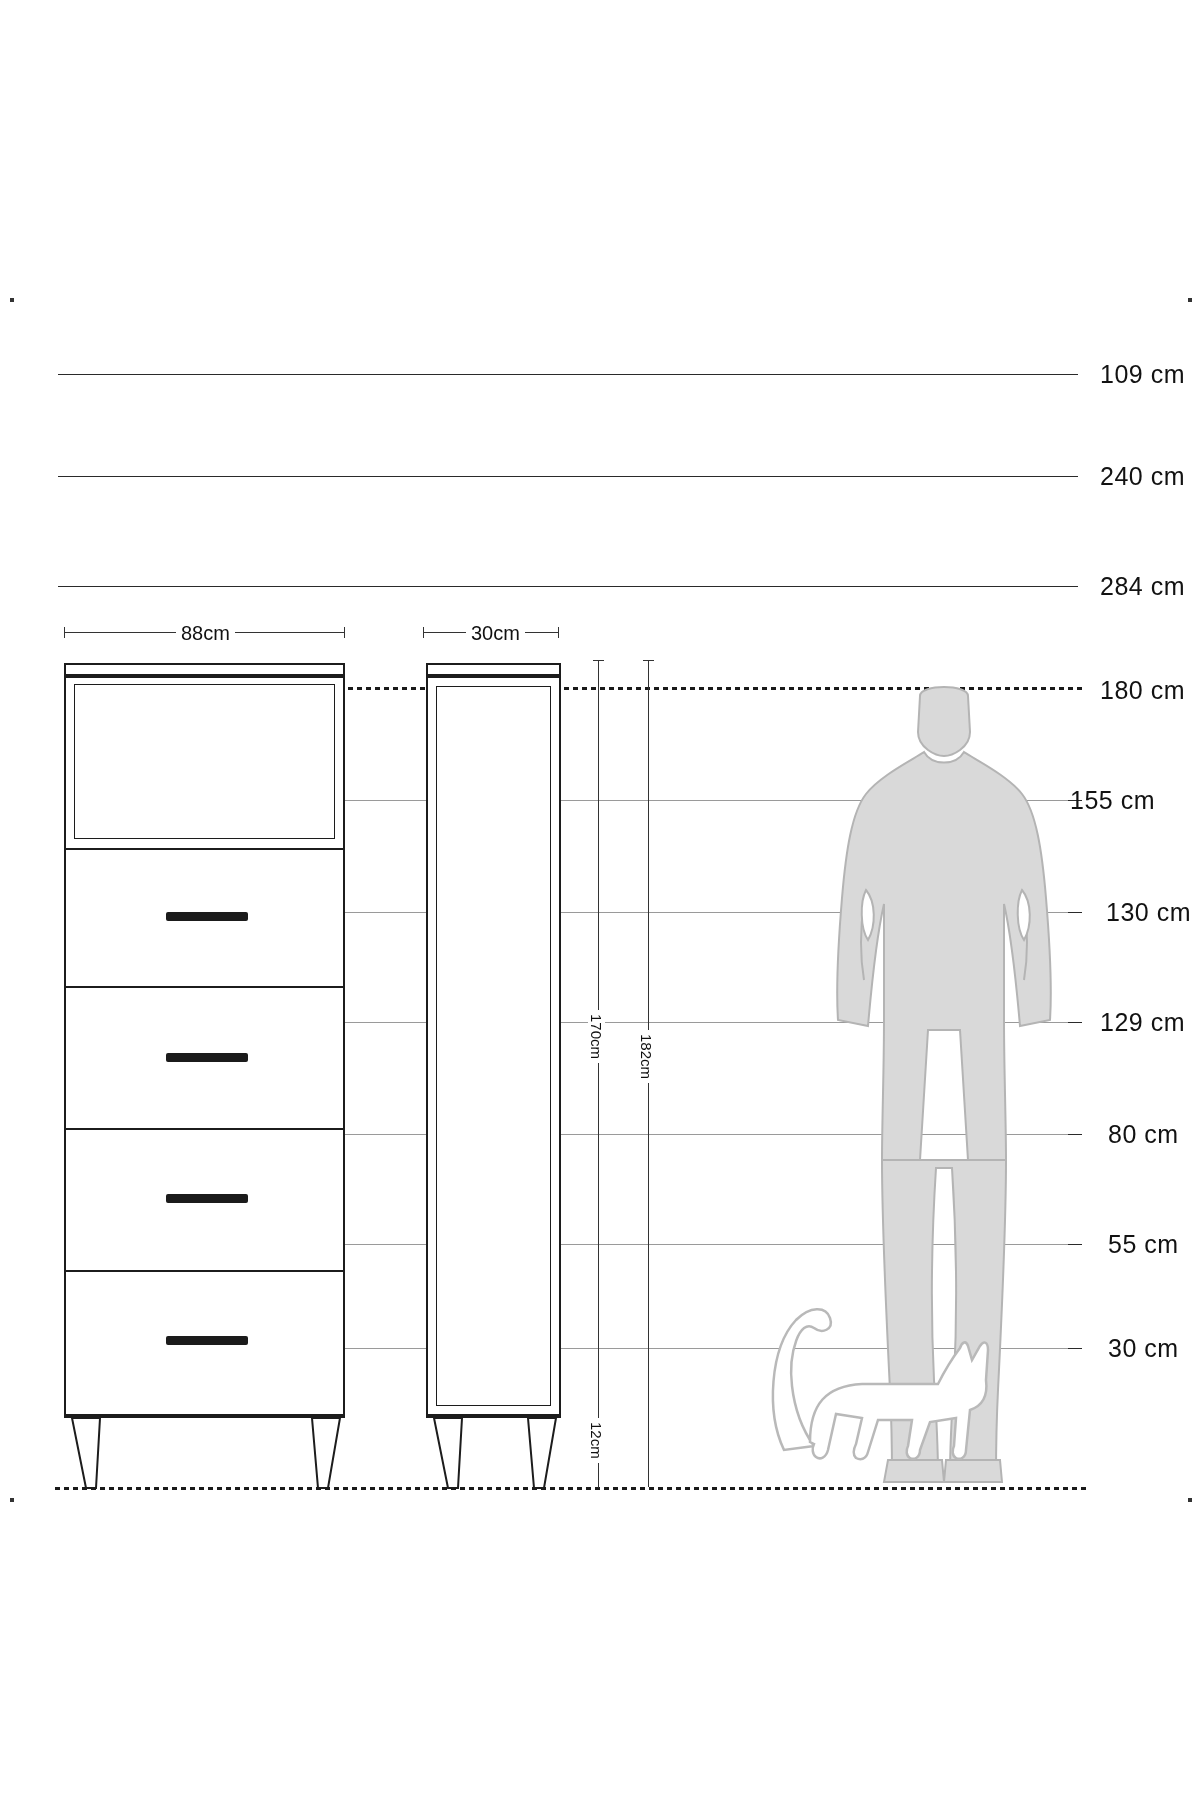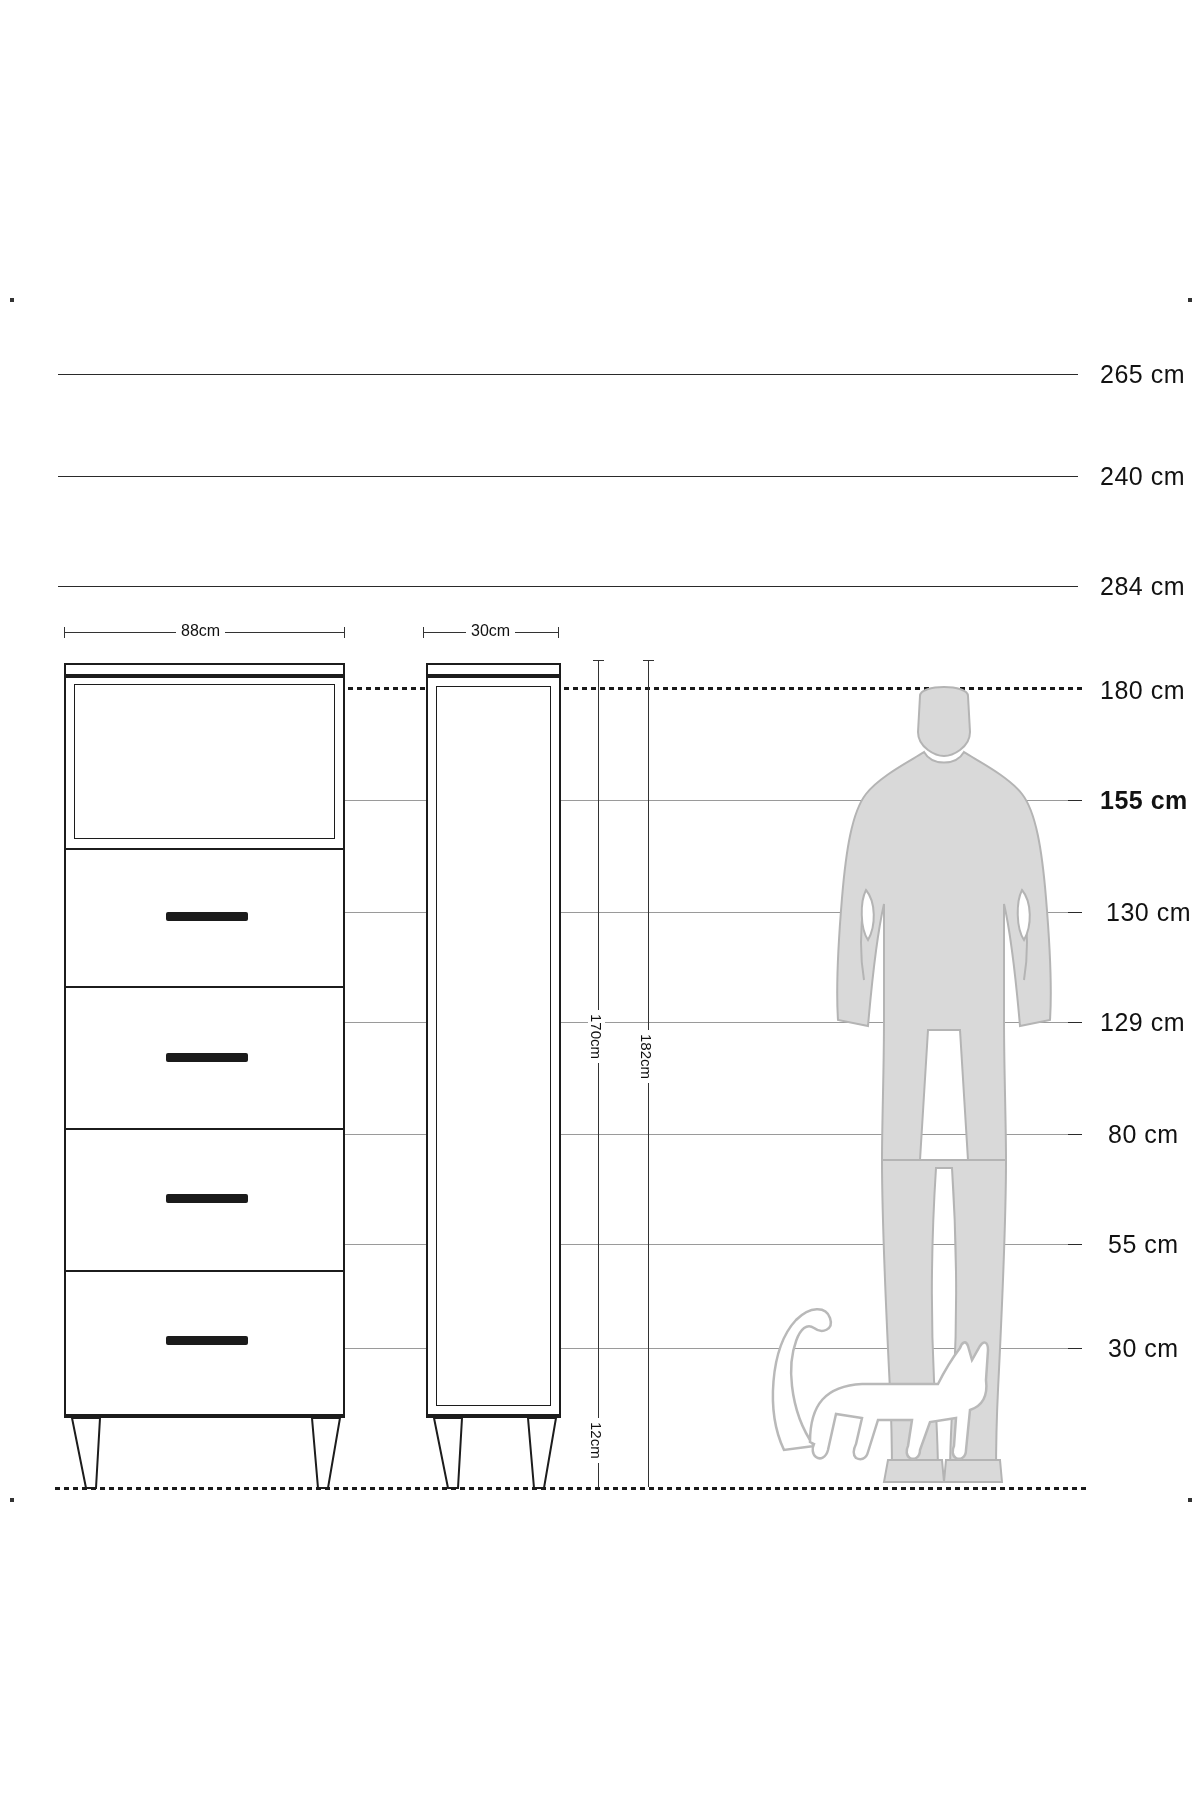--- a/index.html
+++ b/index.html
@@ -65,21 +65,21 @@
     border-top: 1px solid #333;
   }
   .dimcap {
     position: absolute;
     width: 0;
     border-left: 1px solid #333;
     height: 11px;
   }
   .dimtext {
     position: absolute;
-    font-size: 16px;
+    font-size: 20px;
     color: #111;
     background: #fff;
     padding: 0 5px;
     font-family: "Liberation Sans", sans-serif;
     white-space: nowrap;
   }
   .vdimline {
     position: absolute;
     width: 0;
     border-left: 1px solid #333;
@@ -143,34 +143,34 @@
 <body>
 
 <div id="stage">
 
   <div class="corner-dot" style="left:10px; top:298px;"></div>
   <div class="corner-dot" style="left:10px; top:1498px;"></div>
   <div class="corner-dot" style="left:1188px; top:298px;"></div>
   <div class="corner-dot" style="left:1188px; top:1498px;"></div>
 
   <div class="hline" style="left:58px; top:374px; width:1020px;"></div>
-  <div class="scale-label" style="left:1100px; top:360px;">265 cm</div>
+  <div class="scale-label" style="left:1100px; top:360px;">109 cm</div>
 
   <div class="hline" style="left:58px; top:476px; width:1020px;"></div>
   <div class="scale-label" style="left:1100px; top:462px;">240 cm</div>
 
   <div class="hline" style="left:58px; top:586px; width:1020px;"></div>
   <div class="scale-label" style="left:1100px; top:572px;">284 cm</div>
 
   <div class="dashline" style="left:330px; top:687px; width:752px;"></div>
   <div class="scale-label" style="left:1100px; top:676px;">180 cm</div>
 
   <div class="hline thin" style="left:330px; top:800px; width:738px;"></div>
   <div class="tick" style="left:1068px; top:800px;"></div>
-  <div class="scale-label" style="left:1100px; top:786px;font-weight:bold;">155 cm</div>
+  <div class="scale-label" style="left:1070px; top:786px;">155 cm</div>
 
   <div class="hline thin" style="left:330px; top:912px; width:738px;"></div>
   <div class="tick" style="left:1068px; top:912px;"></div>
   <div class="scale-label" style="left:1100px; top:898px;margin-left:6px;">130 cm</div>
 
   <div class="hline thin" style="left:330px; top:1022px; width:738px;"></div>
   <div class="tick" style="left:1068px; top:1022px;"></div>
   <div class="scale-label" style="left:1100px; top:1008px;">129 cm</div>
 
   <div class="hline thin" style="left:330px; top:1134px; width:738px;"></div>

